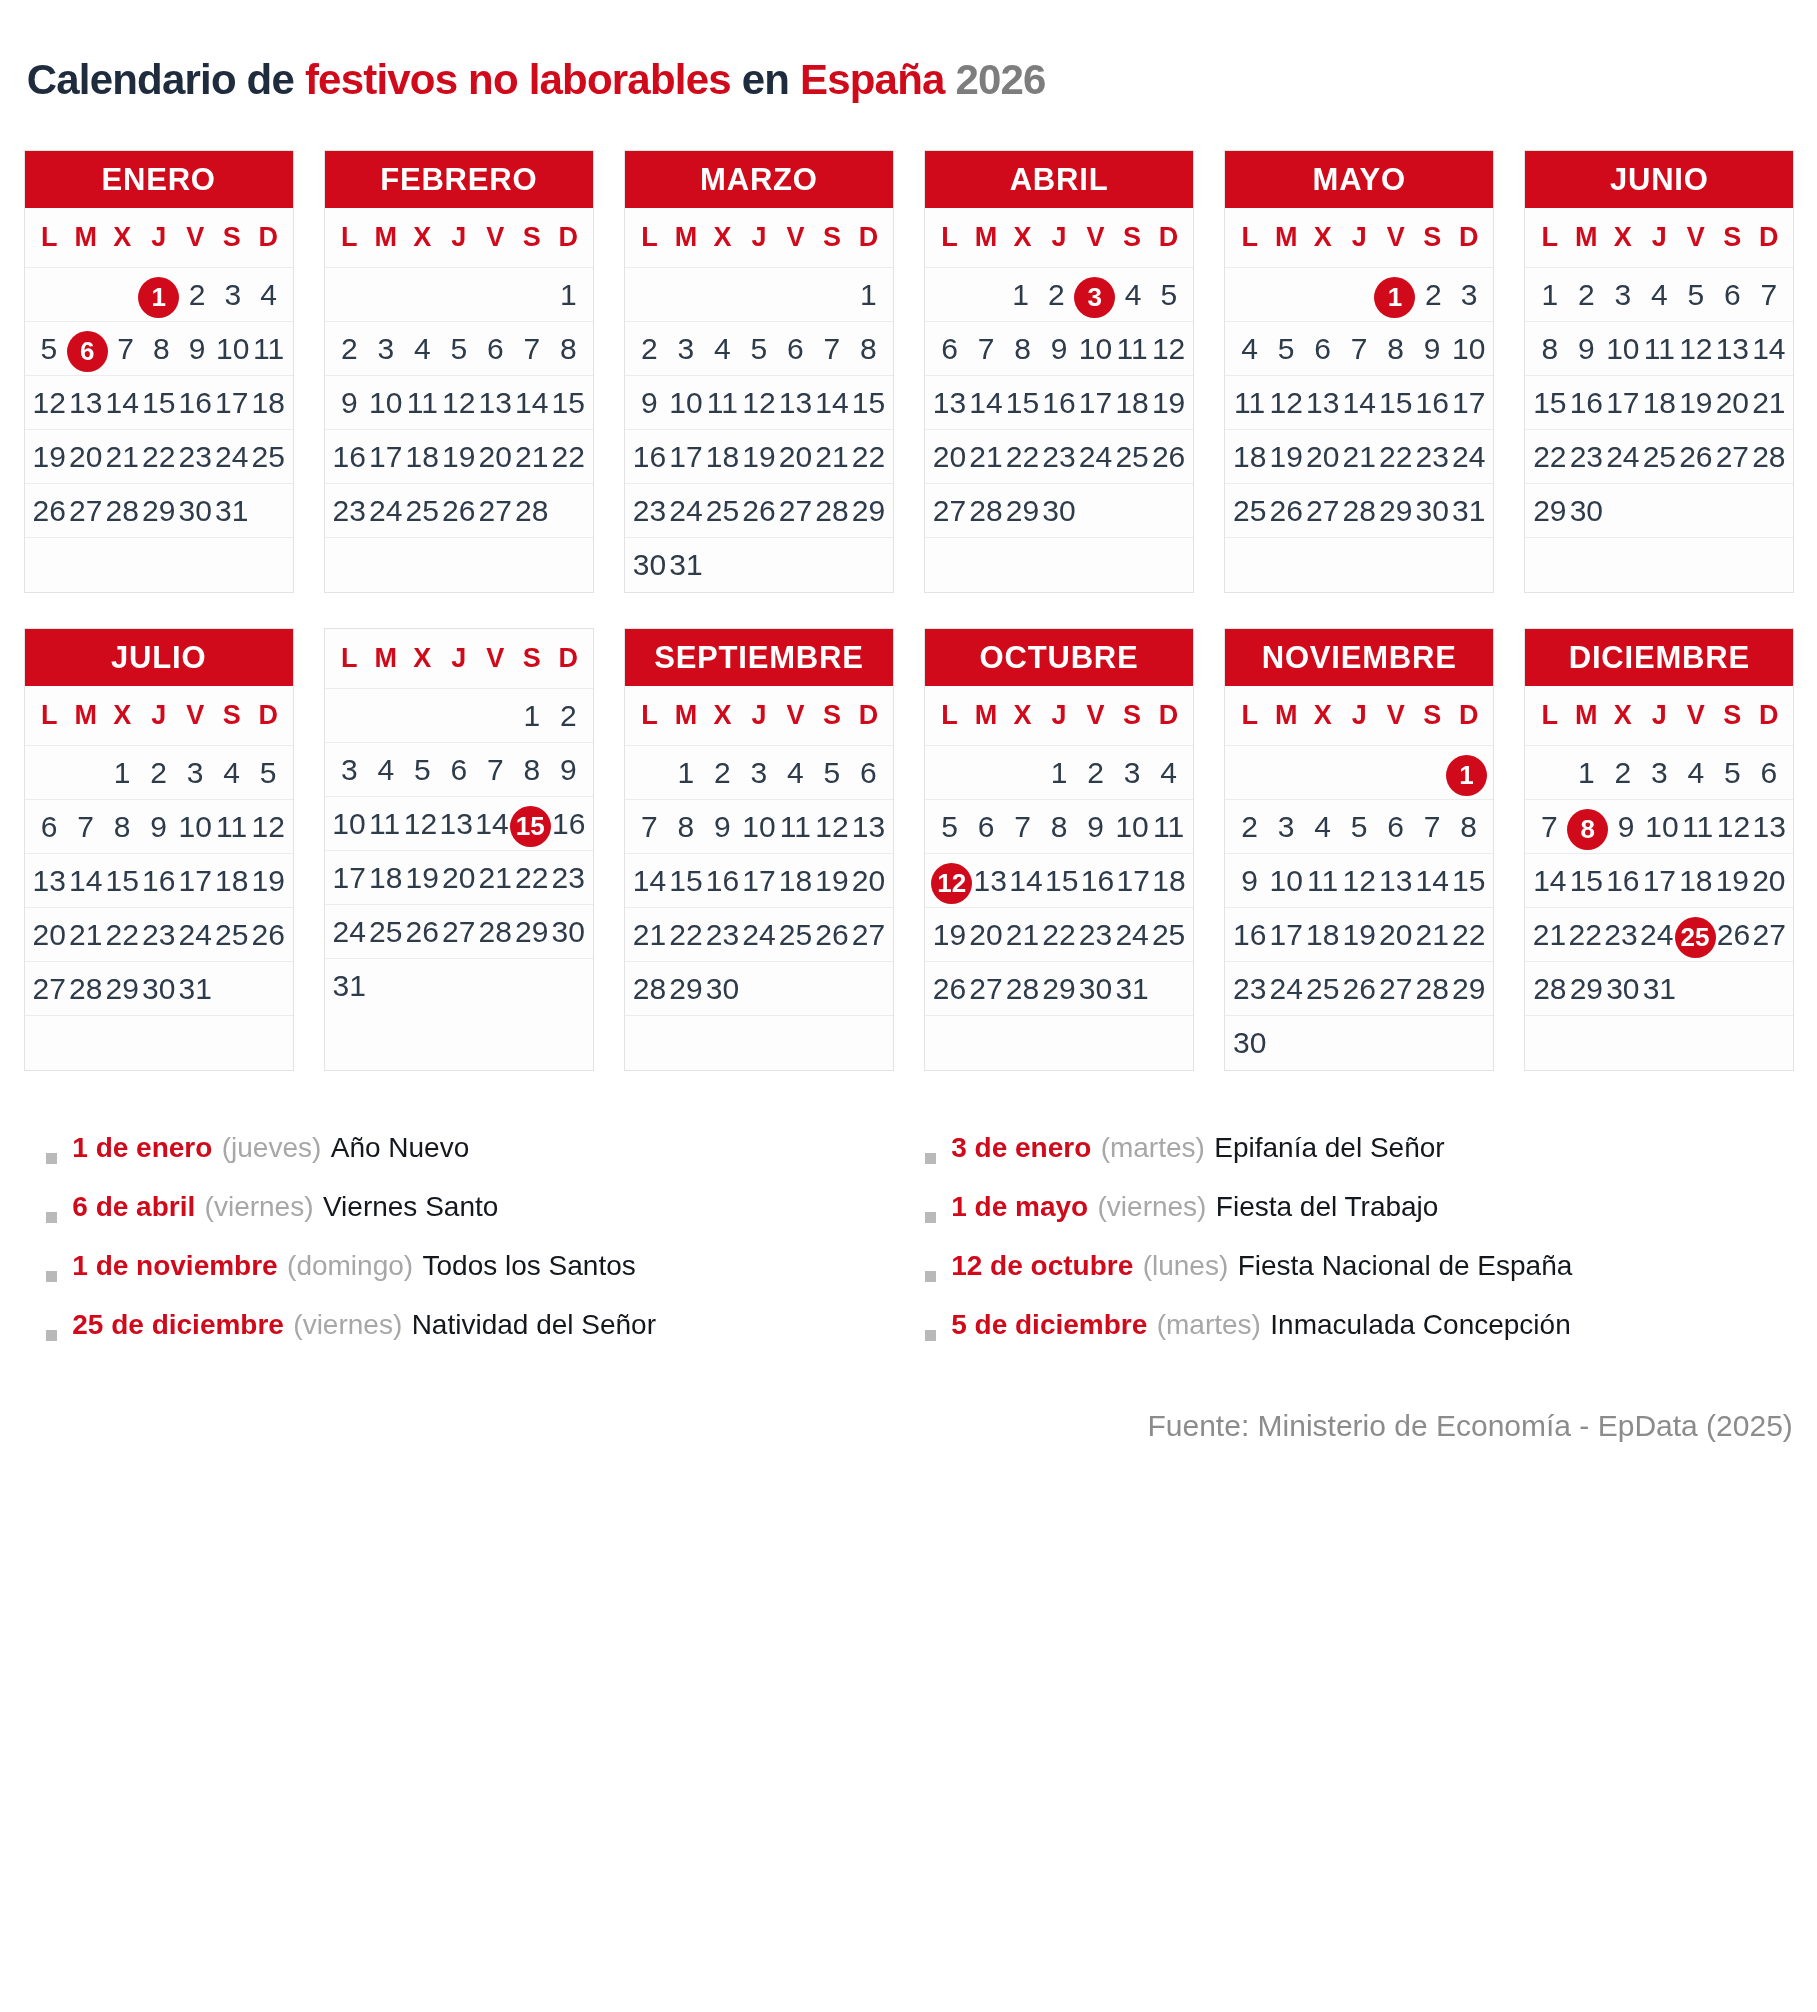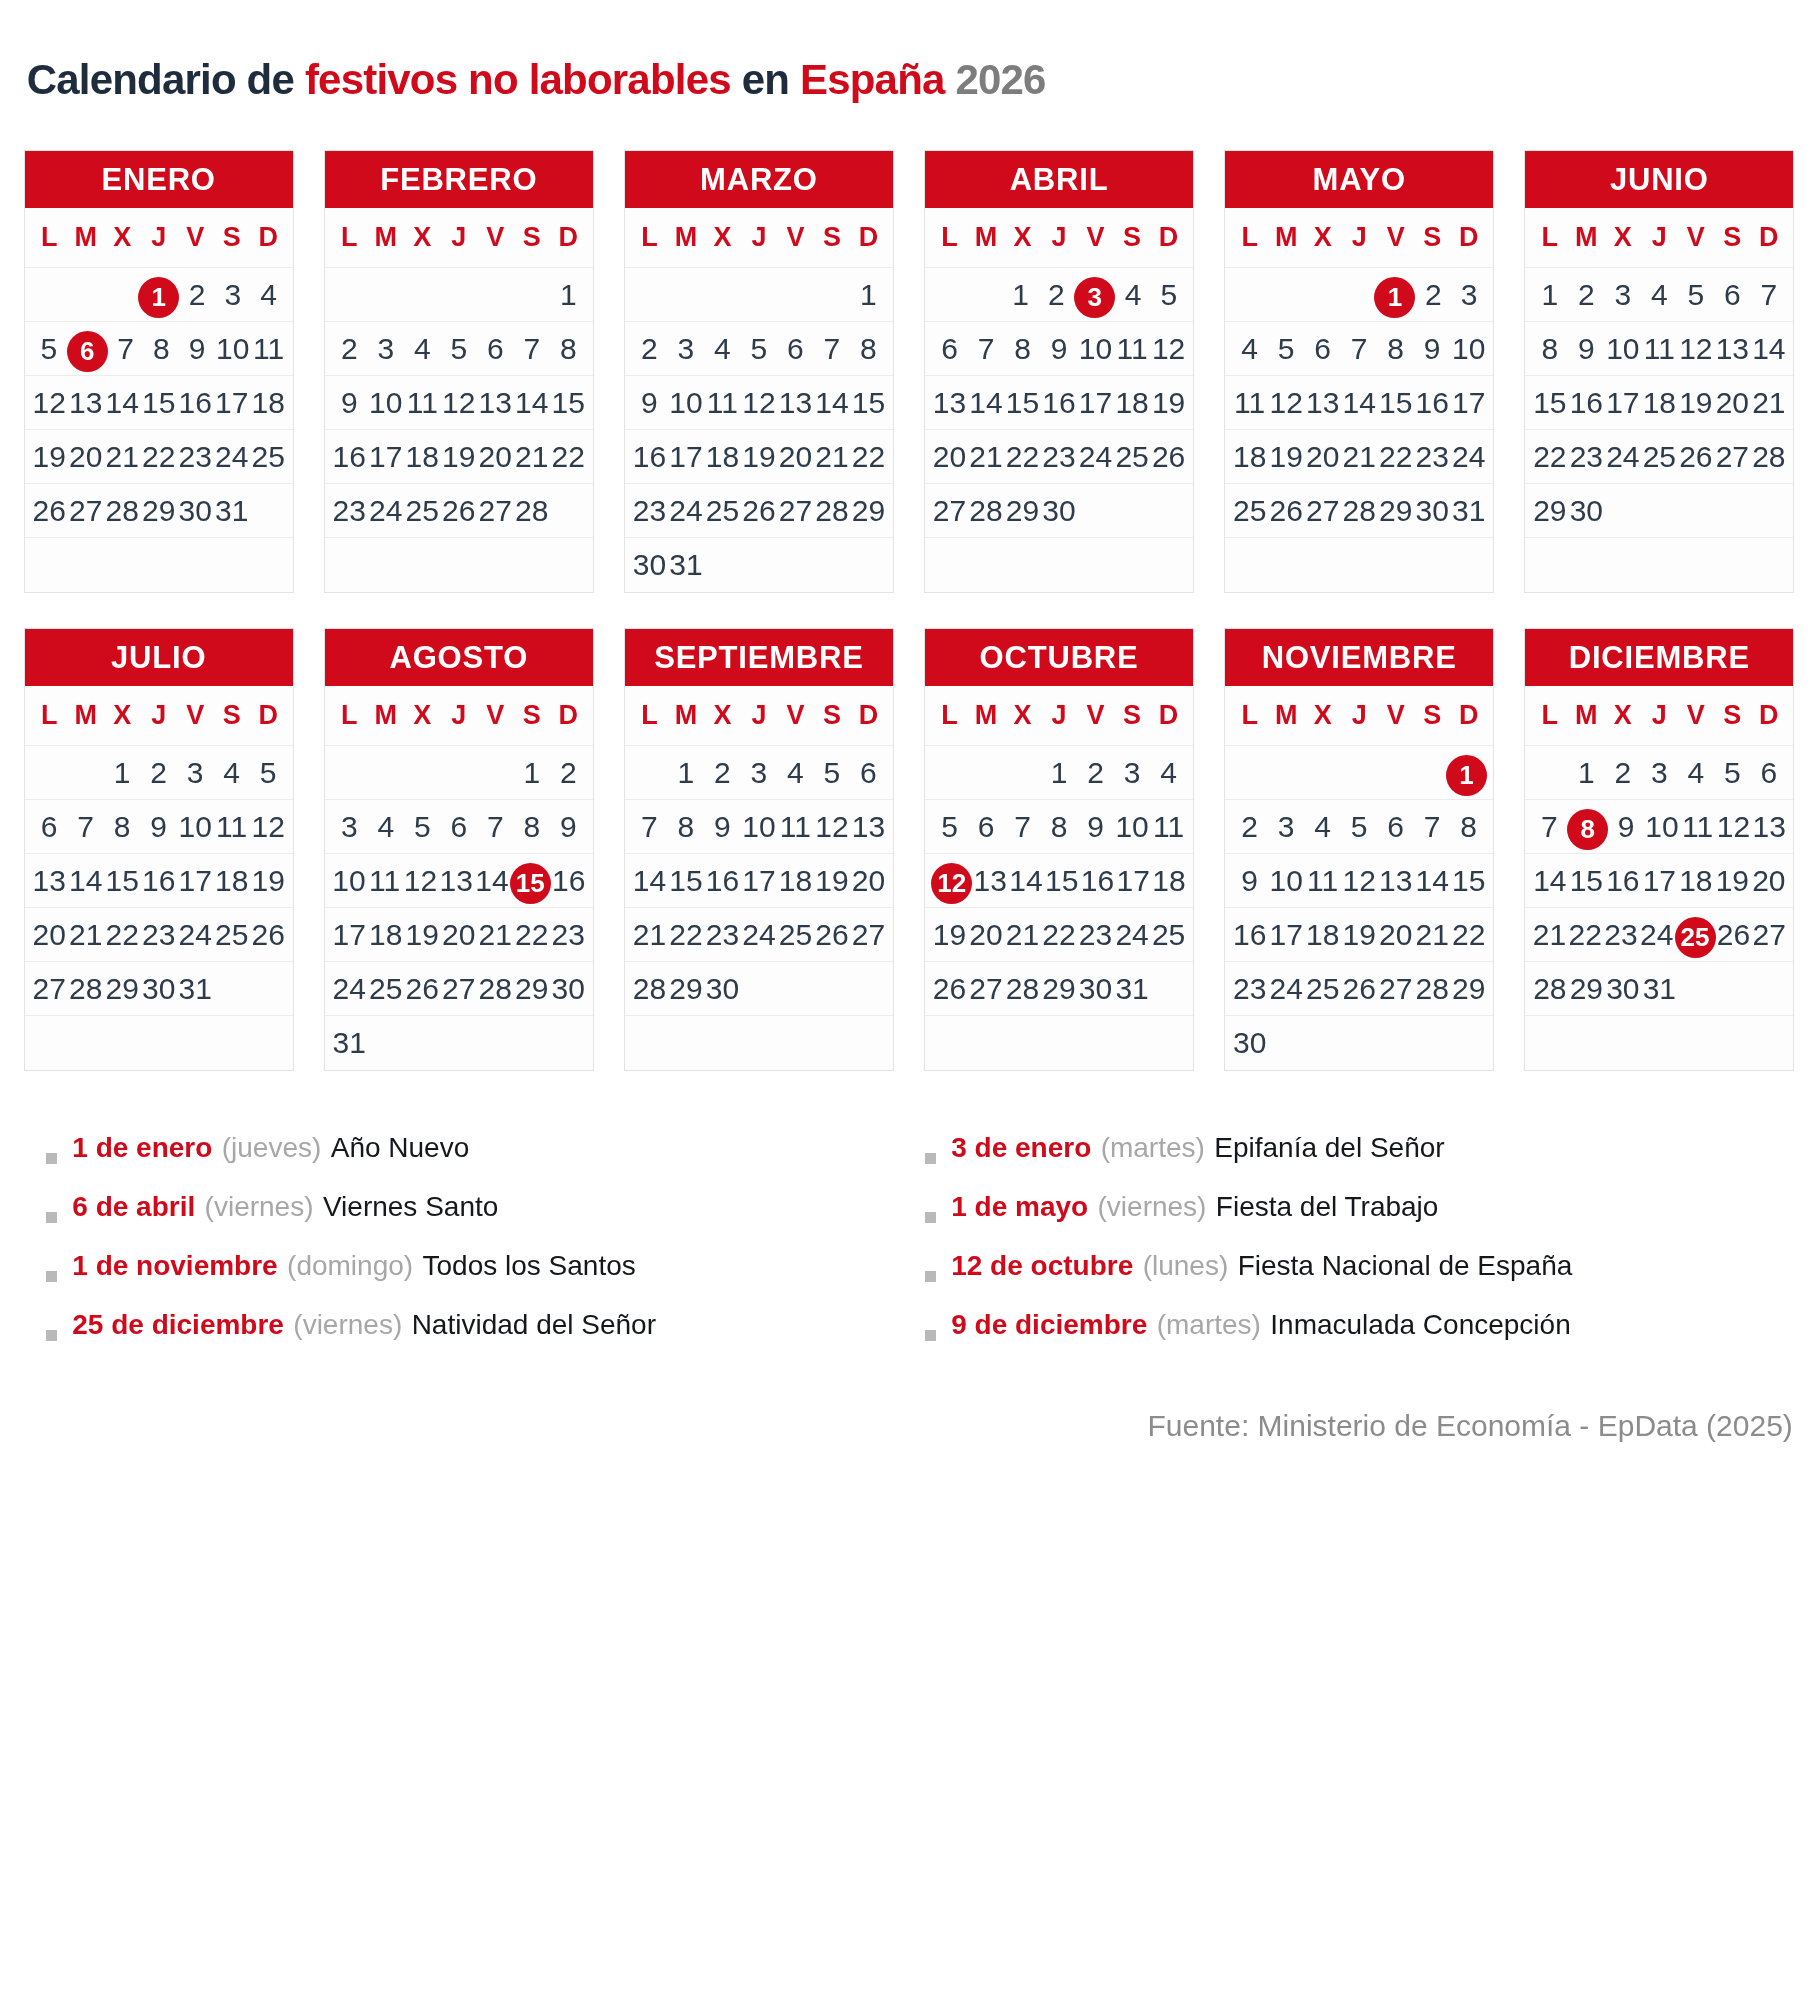--- a/index.html
+++ b/index.html
@@ -574,23 +574,20 @@
           <div class="m-cell"></div>
           <div class="m-cell"></div>
           <div class="m-cell"></div>
           <div class="m-cell"></div>
           <div class="m-cell"></div>
           <div class="m-cell"></div>
           <div class="m-cell"></div>
         </div>
       </section>
       <section class="month-card">
-        <div class="m-header">
-          <span>AGOSTO</span>
-        </div>
         <div class="m-weekdays">
           <span>L</span>
           <span>M</span>
           <span>X</span>
           <span>J</span>
           <span>V</span>
           <span>S</span>
           <span>D</span>
         </div>
         <div class="m-row">
@@ -963,21 +960,21 @@
           <span class="l-name">Fiesta del Trabajo</span>
         </div>
         <div class="legend-item">
           <span class="bullet"></span>
           <span class="l-date">12 de octubre</span>
           <span class="l-weekday">(lunes)</span>
           <span class="l-name">Fiesta Nacional de España</span>
         </div>
         <div class="legend-item">
           <span class="bullet"></span>
-          <span class="l-date">9 de diciembre</span>
+          <span class="l-date">5 de diciembre</span>
           <span class="l-weekday">(martes)</span>
           <span class="l-name">Inmaculada Concepción</span>
         </div>
       </div>
   </div>
 
   <div class="source">Fuente: Ministerio de Economía - EpData (2025)</div>
 
 </div>
 

